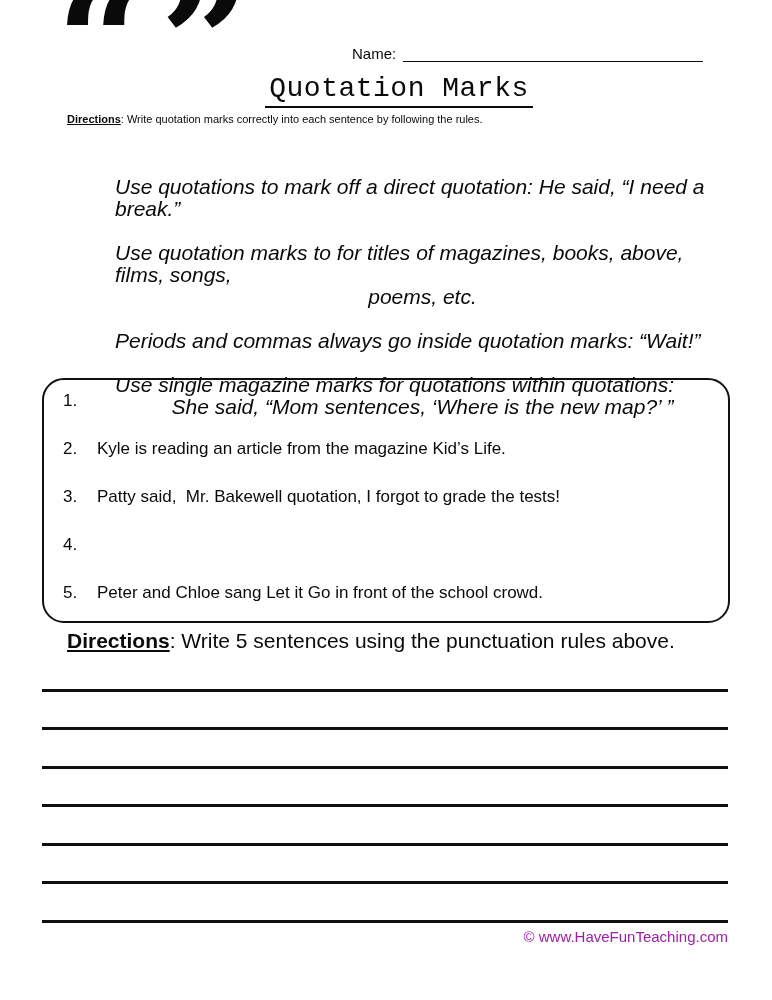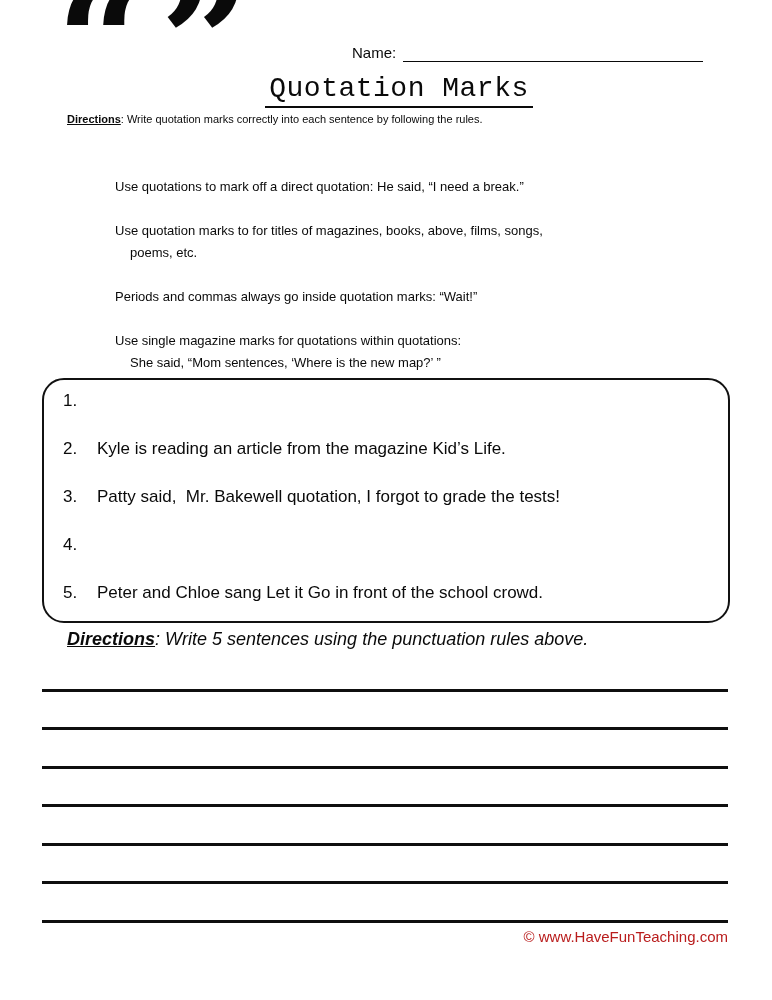--- a/index.html
+++ b/index.html
@@ -30,21 +30,21 @@
     color: #0a0a0a;
     white-space: nowrap;
   }
   .big-quotes .q-close { margin-left: 10px; }
 
   .name-row {
     position: absolute;
     left: 352px;
     top: 44px;
     display: flex;
-    align-items: flex-start;
+    align-items: center;
     font-size: 15px;
   }
   .name-line {
     display: inline-block;
     width: 300px;
     height: 17px;
     margin-left: 7px;
     border-bottom: 1.6px solid #0a0a0a;
   }
 
@@ -77,25 +77,26 @@
     font-weight: bold;
     text-decoration: underline;
   }
 
   
   .rules {
     position: absolute;
     left: 115px;
     top: 176px;
     width: 600px;
-    font-size: 13px;
+    font-size: 21px;
     line-height: 22px;
+    font-style: italic;
   }
   .rule { margin-bottom: 22px; }
-  .rule-line2 { padding-left: 15px; }
+  .rule-line2 { padding-left: 15px; text-align: center; }
 
   
   .sentences-box {
     position: absolute;
     left: 42px;
     top: 378px;
     width: 688px;
     height: 245px;
     box-sizing: border-box;
     border: 2.6px solid #111111;
@@ -114,22 +115,21 @@
   }
   .sentence-text {
     white-space: pre-wrap;
   }
 
   .directions-bottom {
     position: absolute;
     left: 67px;
     top: 629px;
     width: 662px;
-    font-size: 18px;
-    font-style: italic;
+    font-size: 21px;
   }
 
   
   .writing-line {
     position: absolute;
     left: 42px;
     width: 686px;
     height: 3px;
     background: #0f0f0f;
   }
@@ -139,21 +139,21 @@
   .wl-4 { top: 804px; }
   .wl-5 { top: 843px; }
   .wl-6 { top: 881px; }
   .wl-7 { top: 920px; }
 
   .footer-credit {
     position: absolute;
     top: 928px;
     right: 44px;
     font-size: 15px;
-    color: #b91c1c;
+    color: #a21caf;
   }
 </style>
 </head>
 <body>
 
 <div class="sheet">
 
   <div class="big-quotes">
     <span class="q-open">“</span><span class="q-close">”</span>
   </div>

